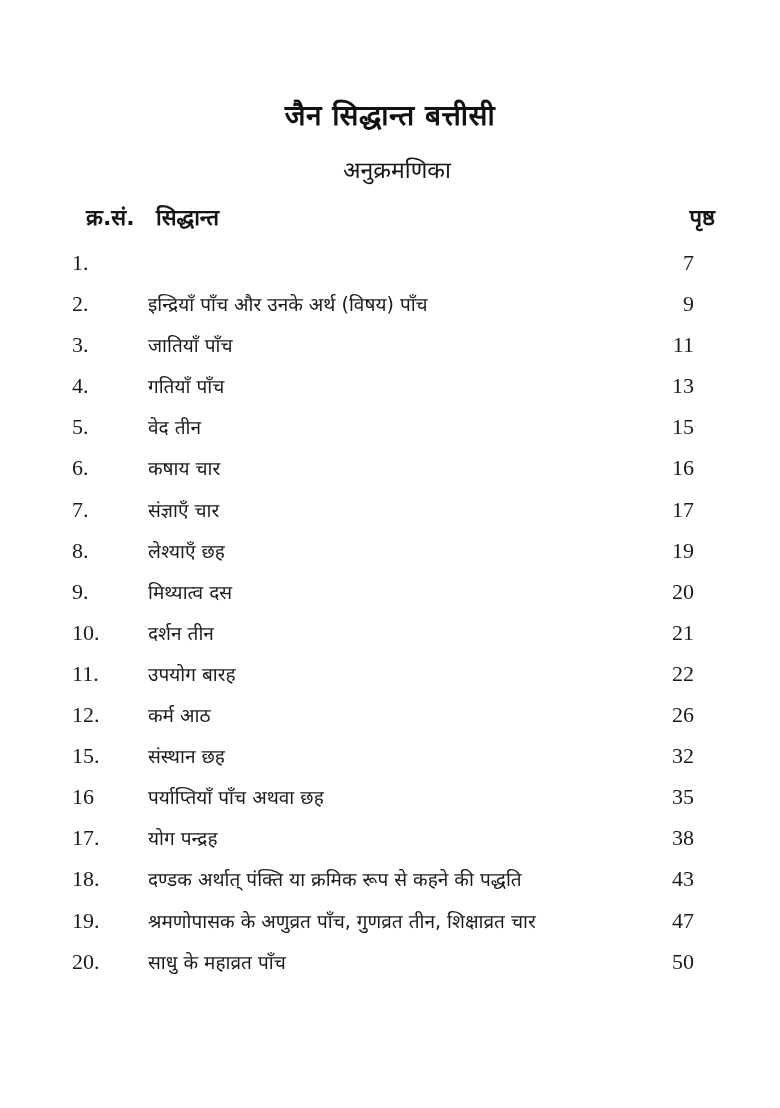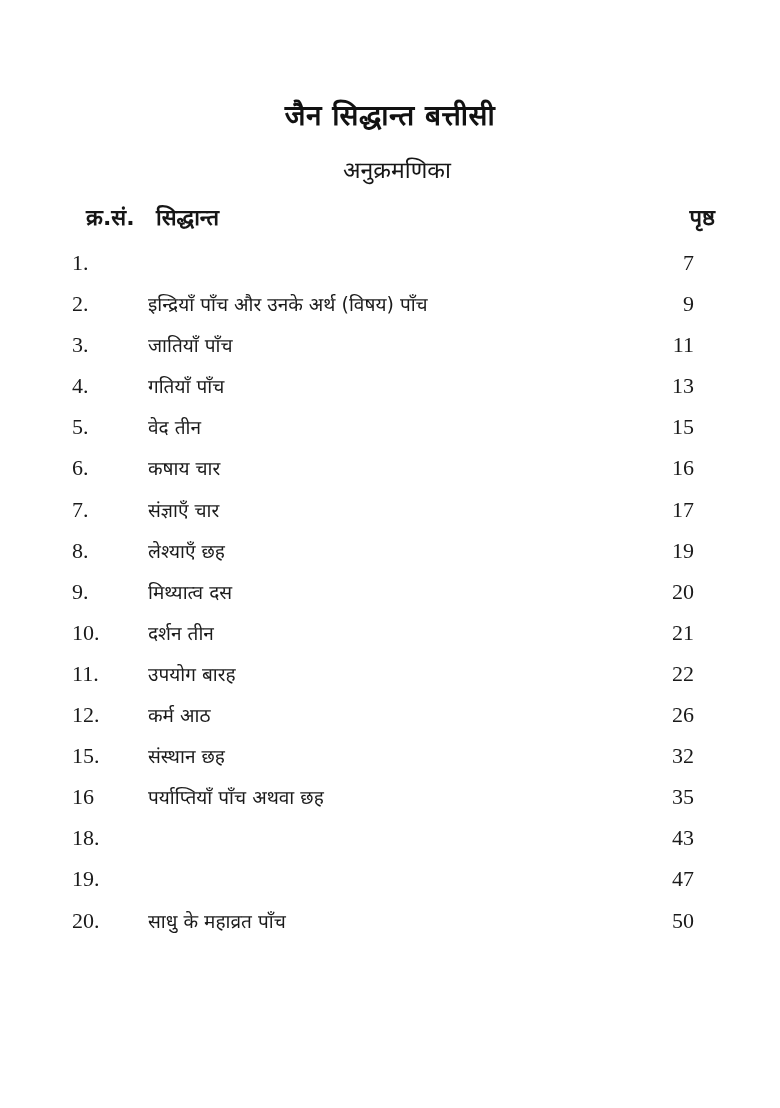--- a/index.html
+++ b/index.html
@@ -173,25 +173,32 @@
         <span class="num">15.</span>
         <span class="entry">संस्थान छह</span>
         <span class="pg">32</span>
       </li>
     <li class="toc-row">
         <span class="num">16</span>
         <span class="entry">पर्याप्तियाँ पाँच अथवा छह</span>
         <span class="pg">35</span>
       </li>
     <li class="toc-row">
+        <span class="num">17.</span>
+        <span class="entry">योग पन्द्रह</span>
+        <span class="pg">38</span>
+      </li>
+    <li class="toc-row">
         <span class="num">18.</span>
+        <span class="entry">दण्डक अर्थात् पंक्ति या क्रमिक रूप से कहने की पद्धति</span>
         <span class="pg">43</span>
       </li>
     <li class="toc-row">
         <span class="num">19.</span>
+        <span class="entry">श्रमणोपासक के अणुव्रत पाँच, गुणव्रत तीन, शिक्षाव्रत चार</span>
         <span class="pg">47</span>
       </li>
     <li class="toc-row">
         <span class="num">20.</span>
         <span class="entry">साधु के महाव्रत पाँच</span>
         <span class="pg">50</span>
       </li>
   </ul>
 </div>
 

